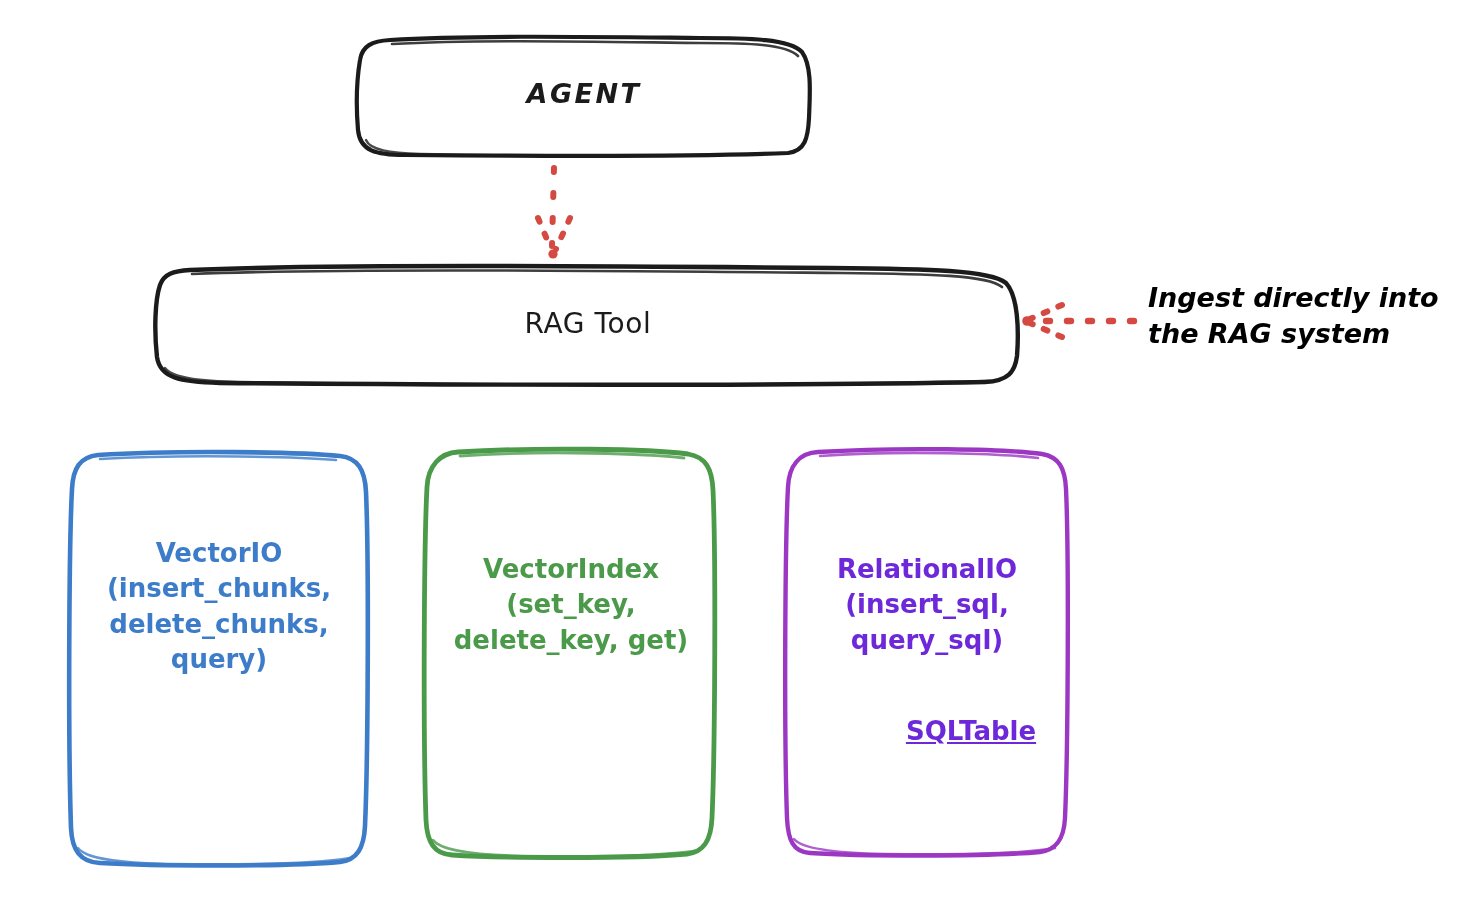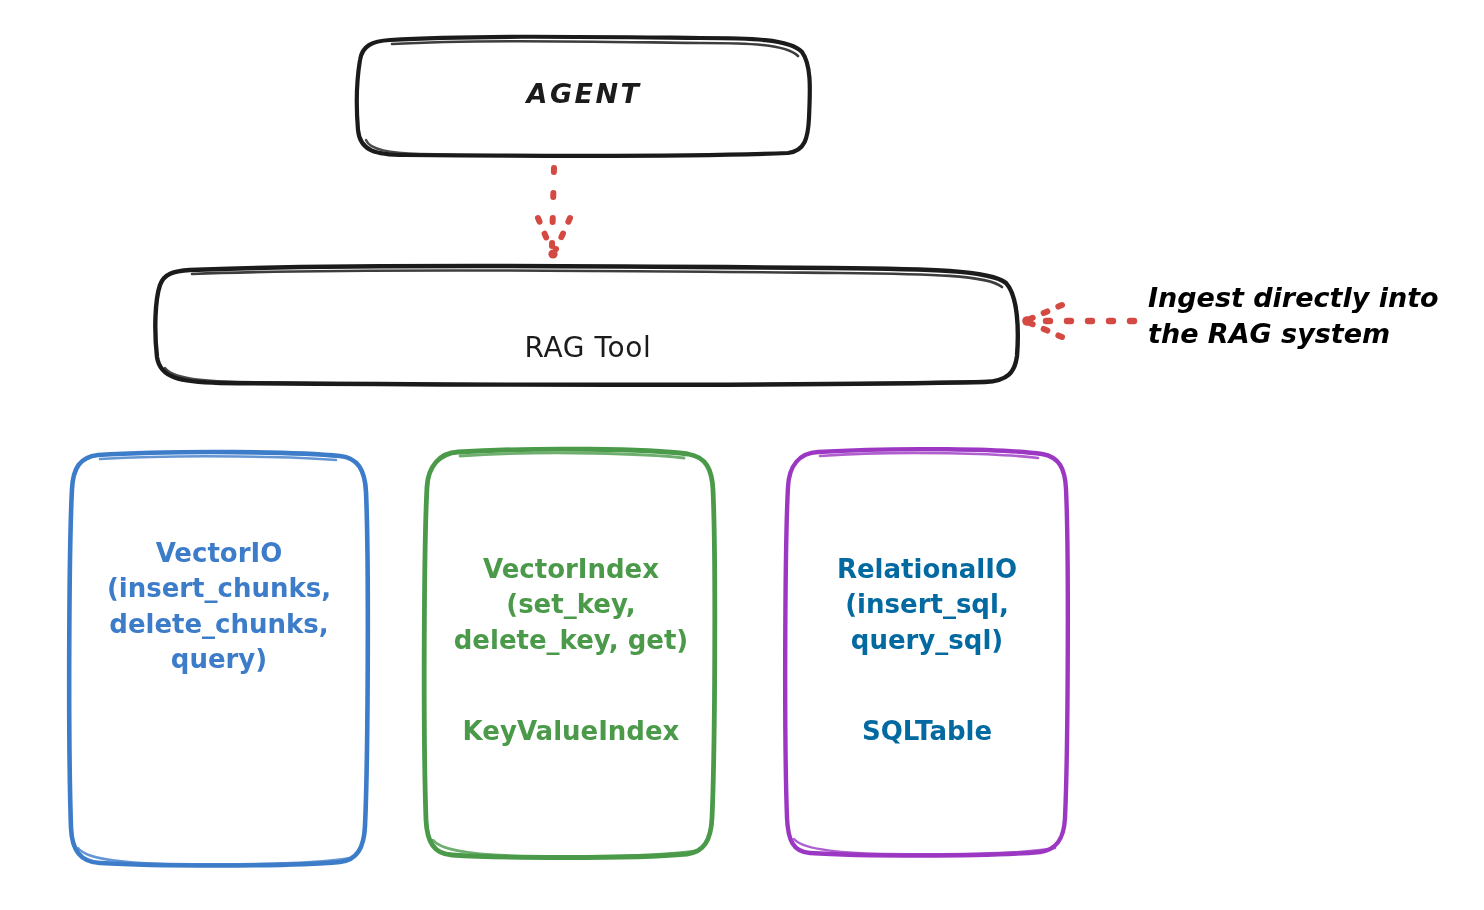--- a/index.html
+++ b/index.html
@@ -47,21 +47,20 @@
   }
   .label-ragtool {
     left: 155px;
     top: 306px;
     width: 866px;
     font-family: "DejaVu Sans", sans-serif;
     font-size: 28px;
     font-weight: 500;
     letter-spacing: 0.6px;
     color: #1b1b1b;
-    margin-top: 24px;
   }
   
   .leaf-text {
     position: absolute;
     text-align: center;
     white-space: pre-line;
     font-family: "DejaVu Sans", sans-serif;
     font-size: 26px;
     font-weight: 600;
     line-height: 1.36;
@@ -70,28 +69,28 @@
   .leaf-index {
     position: absolute;
     text-align: center;
     font-family: "DejaVu Sans", sans-serif;
     font-size: 26px;
     font-weight: 600;
     user-select: none;
   }
   .blue   { color: #3d7cc9; }
   .green  { color: #4a9a4a; }
-  .purple { color: #0369a1; }
+  .purple { color: #6d28d9; }
 
   .vec-ops   { left: 70px;  top: 536px; width: 298px; }
   .vec-index { left: 70px;  top: 745px; width: 298px; }
   .kv-ops    { left: 430px; top: 552px; width: 282px; }
   .kv-index  { left: 430px; top: 716px; width: 282px; }
   .rel-ops   { left: 788px; top: 552px; width: 278px; }
-  .rel-index { left: 788px; top: 716px; width: 278px; }
+  .rel-index { left: 832px; top: 716px; width: 278px; text-decoration: underline; }
 
   .annotation {
     position: absolute;
     left: 1148px;
     top: 280px;
     width: 330px;
     text-align: left;
     white-space: pre-line;
     font-family: "DejaVu Sans", sans-serif;
     font-size: 27px;
@@ -216,21 +215,20 @@
   <div class="node-label label-ragtool">RAG Tool</div>
 
   <div class="leaf-text blue vec-ops">VectorIO
 (insert_chunks,
 delete_chunks,
 query)</div>
 
   <div class="leaf-text green kv-ops">VectorIndex
 (set_key,
 delete_key, get)</div>
-  <div class="leaf-index green kv-index">KeyValueIndex</div>
 
   <div class="leaf-text purple rel-ops">RelationalIO
 (insert_sql,
 query_sql)</div>
   <div class="leaf-index purple rel-index">SQLTable</div>
 
   <div class="annotation">Ingest directly into
 the RAG system</div>
 
 </div>

